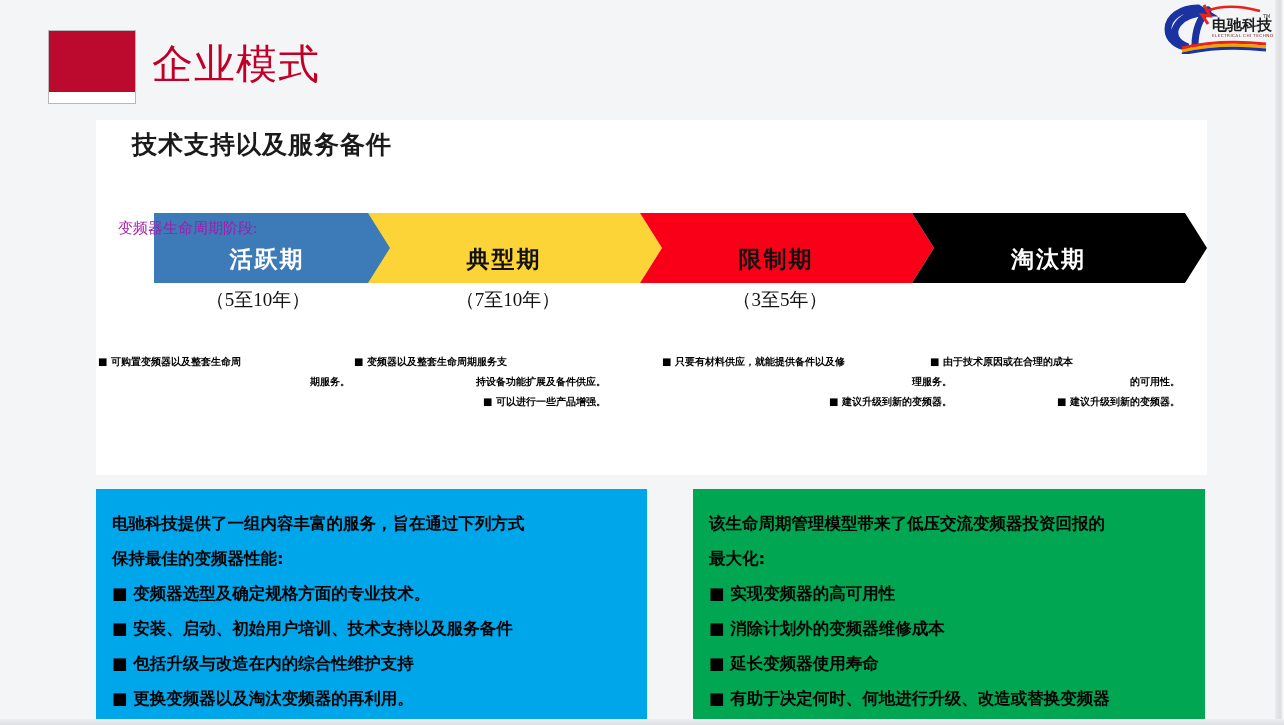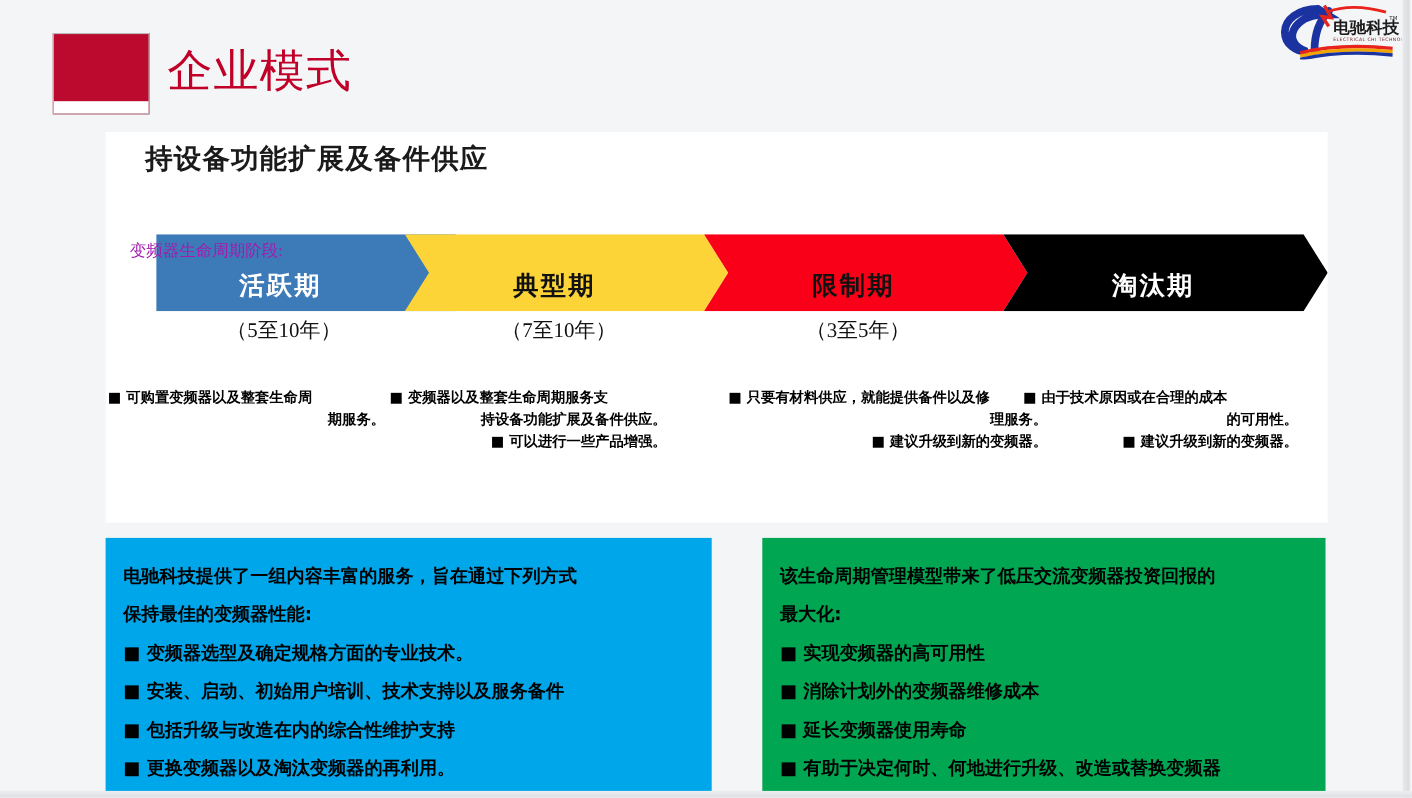--- a/index.html
+++ b/index.html
@@ -105,21 +105,21 @@
   .chev .stage-name {
     position: absolute;
     left: 0; right: 0;
     top: 31px;
     text-align: center;
     font-size: 23px;
     font-weight: bold;
     font-family: "DejaVu Sans", "Liberation Sans", sans-serif;
     letter-spacing: 2px;
   }
-  .chev-blue  { left: 0px;   width: 294px; padding-left: 46px; }
+  .chev-blue  { left: 12px;   width: 294px; padding-left: 46px; }
   .chev-amber { left: 272px; width: 294px; }
   .chev-red   { left: 544px; width: 294px; }
   .chev-black { left: 816px; width: 295px; }
 
   .chev-blue  .stage-name { color: #ffffff; left: -22px; }
   .chev-amber .stage-name { color: #111111; left: -22px; }
   .chev-red   .stage-name { color: #111111; left: -22px; }
   .chev-black .stage-name { color: #ffffff; left: -22px; }
 
   .band-label {
@@ -149,21 +149,21 @@
   
   .bullets {
     position: absolute;
     left: 0; top: 232px;
     width: 1111px;
     height: 120px;
   }
   .bcol {
     position: absolute;
     top: 0;
-    font-size: 13px;
+    font-size: 10px;
     line-height: 19px;
     color: #000000;
     font-family: "DejaVu Sans", "Liberation Sans", sans-serif;
     font-weight: bold;
   }
   .bcol0 { left: 2px;   width: 252px; }
   .bcol1 { left: 258px; width: 252px; }
   .bcol2 { left: 518px; width: 290px; margin-left: 48px; }
   .bcol3 { left: 834px; width: 250px; }
   .bcol p { margin: 0 0 0 0; text-indent: 0; }
@@ -207,21 +207,21 @@
       <text x="50" y="35" fill="#7a1d1d" font-family="DejaVu Sans, Liberation Sans, sans-serif" font-size="4.2" letter-spacing="0.4">ELECTRICAL CHI TECHNOLOGY</text>
       <text x="101" y="16" fill="#333" font-family="DejaVu Sans, Liberation Sans, sans-serif" font-size="5">TM</text>
       <path d="M20 46 C45 40, 75 39, 104 42" fill="none" stroke="#e8231c" stroke-width="3"></path>
       <path d="M20 49 C45 43, 75 42, 104 45" fill="none" stroke="#f0a400" stroke-width="3"></path>
       <path d="M20 52 C45 46, 75 45, 104 48" fill="none" stroke="#1b33a0" stroke-width="3"></path>
     </svg>
   </div>
 
   <div class="content-panel">
 
-    <div class="panel-title">持设备功能扩展及备件供应</div>
+    <div class="panel-title">技术支持以及服务备件</div>
 
     <div class="chev-band">
 
       <div class="chev chev-blue">
         <svg width="294" height="70" viewBox="0 0 294 70" preserveAspectRatio="none">
           <polygon points="0,0 272,0 294,35 272,70 0,70" fill="#3d7ab8"></polygon>
         </svg>
         <div class="stage-name">活跃期</div>
       </div>
 

